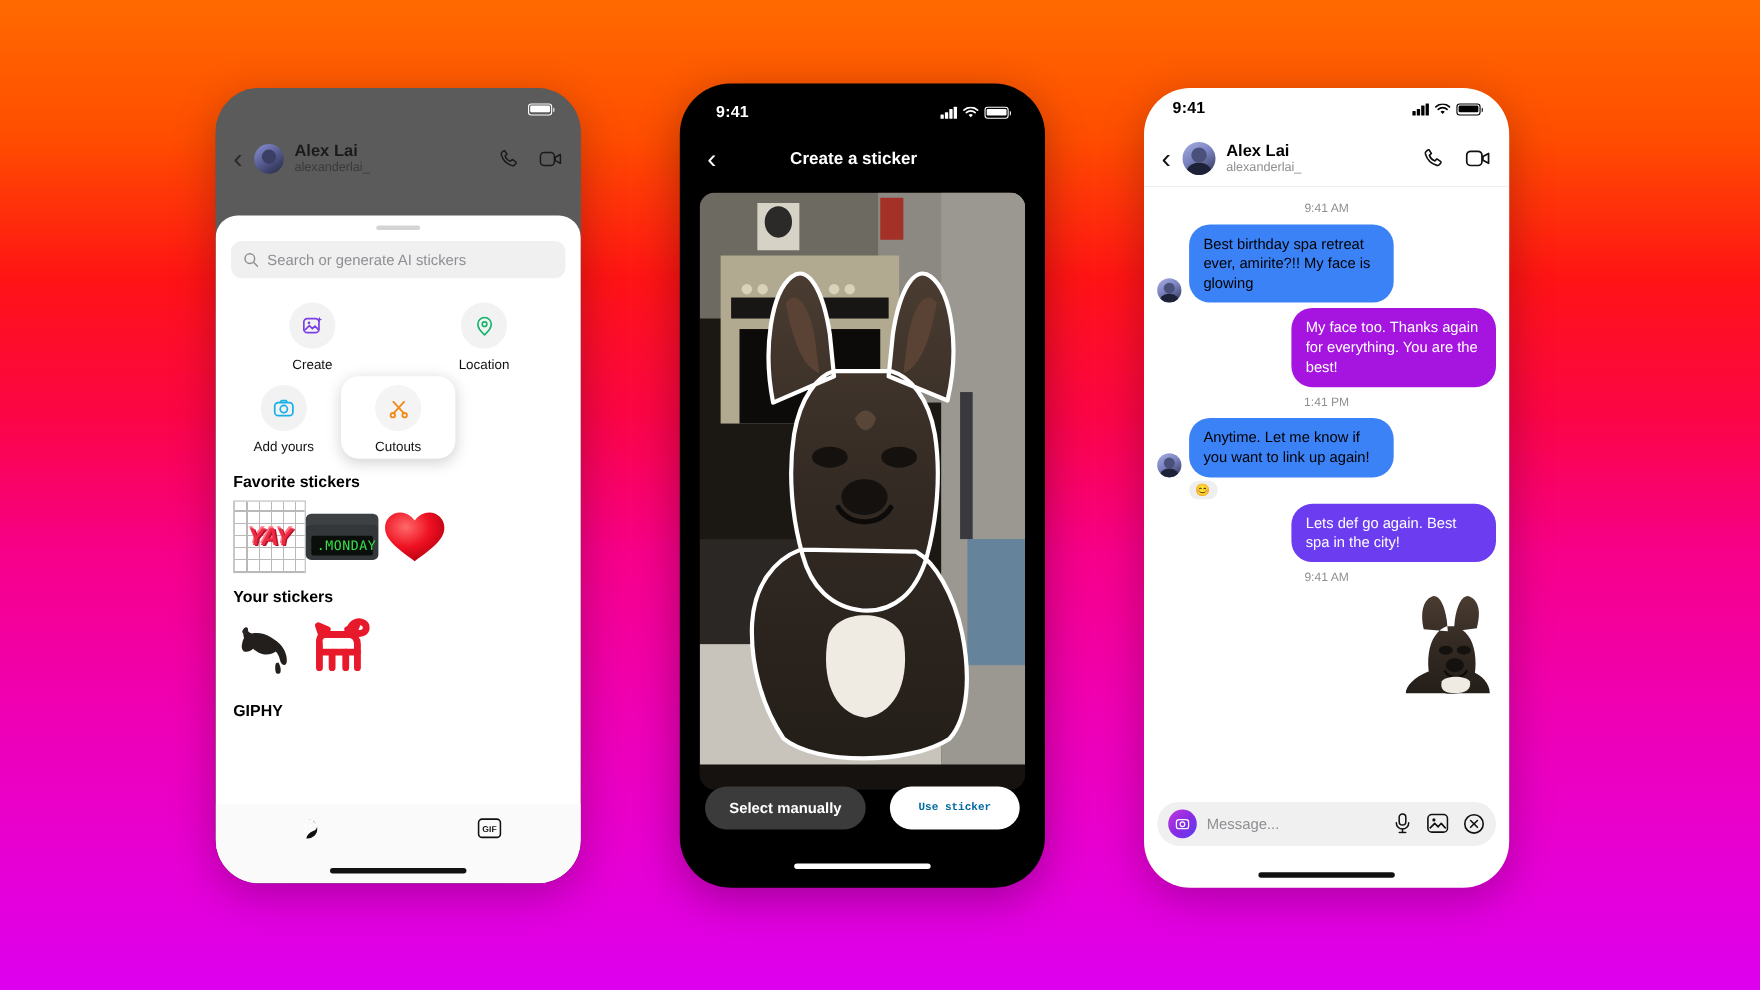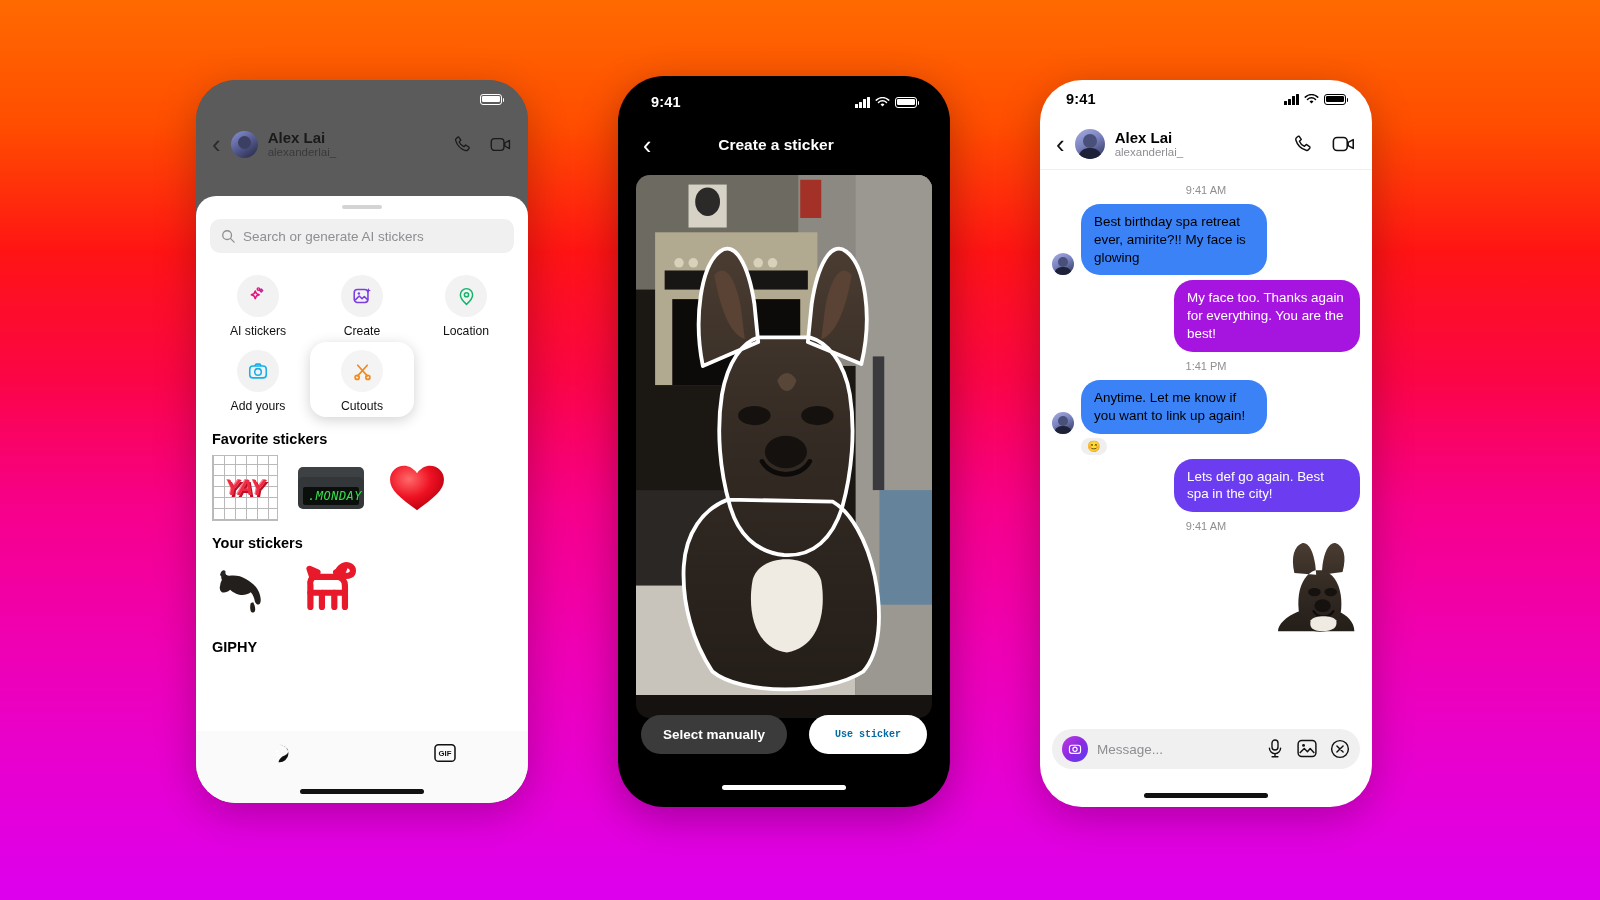--- a/index.html
+++ b/index.html
@@ -106,40 +106,39 @@
     z-index:3;
   }
   .sicon {
     width:42px;height:42px;border-radius:50%;background:#f2f2f2;
     display:flex;align-items:center;justify-content:center;
   }
   .scell.raised .sicon { background:#f4f4f4; }
   .slabel { font-size:12.2px; color:#111; }
 
   .sec-title { font-size:14.5px; font-weight:bold; color:#000; padding:14px 16px 0; }
-  .sticker-row { display:flex; padding:8px 16px 0; gap:20px; }
+  .sticker-row { display:flex; padding:8px 16px 0; }
   .sticker { width:66px; height:66px; flex:none; position:relative; }
 
   
   .yay { background:
       repeating-linear-gradient(90deg, #b9b9b9 0 1px, transparent 1px 11px),
       repeating-linear-gradient(0deg, #b9b9b9 0 1px, transparent 1px 11px), #fff;
     border:1px solid #bbb; }
   .yay span {
     position:absolute; inset:0; display:flex; align-items:center; justify-content:center;
     font-size:22px; font-weight:bold; font-style:italic;
     color:#ef2b44; text-shadow: 1.5px 1.5px 0 #b9112a, -1px -1px 0 #ff7b88;
     letter-spacing:-1px;
   }
   
   .clock {
     background:#33373a; border-radius:5px; margin-top:12px; height:42px;
     display:flex; align-items:flex-end; justify-content:center; padding-bottom:4px;
     box-shadow: inset 0 10px 0 rgba(255,255,255,.05);
-    font-style: italic;
   }
   .clock span {
     font-family:"DejaVu Sans Mono", monospace; font-size:12px; color:#35e04a;
     background:#0b0f0b; padding:2px 5px; border-radius:2px; letter-spacing:.5px;
     width: calc(100% - 10px); text-align:center;
   }
   
   .heart { display:flex; align-items:center; justify-content:center; }
 
   
@@ -297,30 +296,20 @@
     <div class="searchbar">
       <svg width="14" height="14" viewBox="0 0 16 16">
         <circle cx="7" cy="7" r="5" fill="none" stroke="currentColor" stroke-width="1.5"></circle>
         <path d="M11 11l4 4" stroke="currentColor" stroke-width="1.5" stroke-linecap="round"></path>
       </svg>
       <span>Search or generate AI stickers</span>
     </div>
 
     <div class="shortcuts">
       <div class="srow">
-        <div class="scell">
-          <span class="sicon">
-            <svg width="22" height="22" viewBox="0 0 24 24">
-              <path d="M9 6.5l1.3 2.9 2.9 1.3-2.9 1.3L9 14.9l-1.3-2.9L4.8 10.7l2.9-1.3z" fill="none" stroke="#e6127f" stroke-width="1.7" stroke-linejoin="round"></path>
-              <path d="M15.5 4.3l1.6 1.6-1.6 1.6-1.6-1.6z" fill="none" stroke="#c0219b" stroke-width="1.6" stroke-linejoin="round"></path>
-              <circle cx="12.4" cy="4.4" r="1.3" fill="none" stroke="#e6127f" stroke-width="1.5"></circle>
-            </svg>
-          </span>
-          <span class="slabel">AI stickers</span>
-        </div>
         <div class="scell">
           <span class="sicon">
             <svg width="22" height="22" viewBox="0 0 24 24">
               <rect x="3.5" y="5" width="15" height="14" rx="3.5" fill="none" stroke="#7b3fe4" stroke-width="1.7"></rect>
               <path d="M5 16l4-4 3 3 2.5-2.5L18 16" fill="none" stroke="#7b3fe4" stroke-width="1.7" stroke-linecap="round" stroke-linejoin="round"></path>
               <circle cx="8.6" cy="9.3" r="1.3" fill="#7b3fe4"></circle>
               <path d="M19 3.2l.8 1.9 1.9.8-1.9.8-.8 1.9-.8-1.9L16.3 6l1.9-.9z" fill="#7b3fe4"></path>
             </svg>
           </span>
           <span class="slabel">Create</span>

